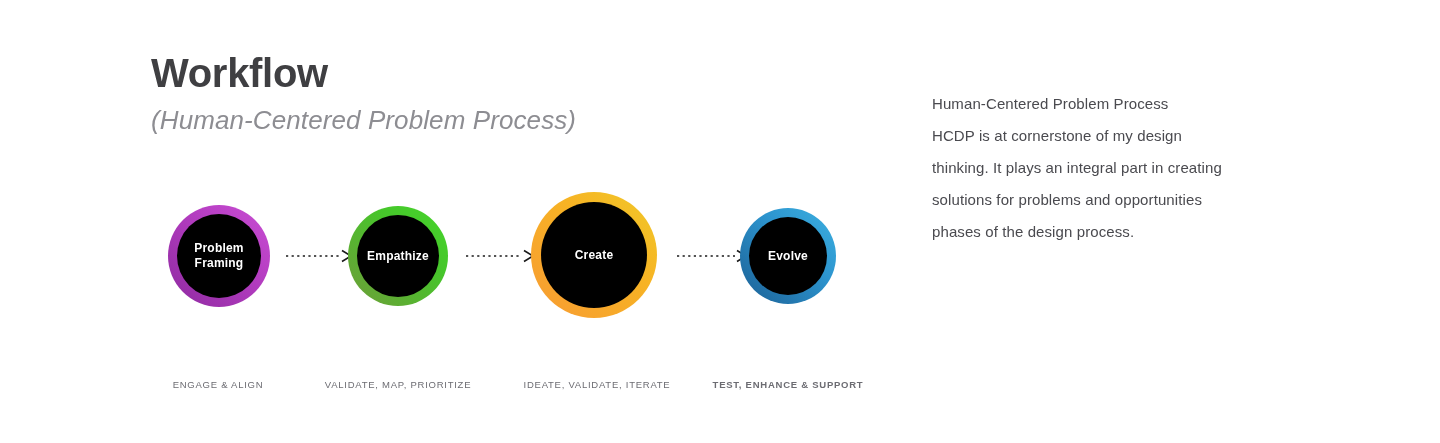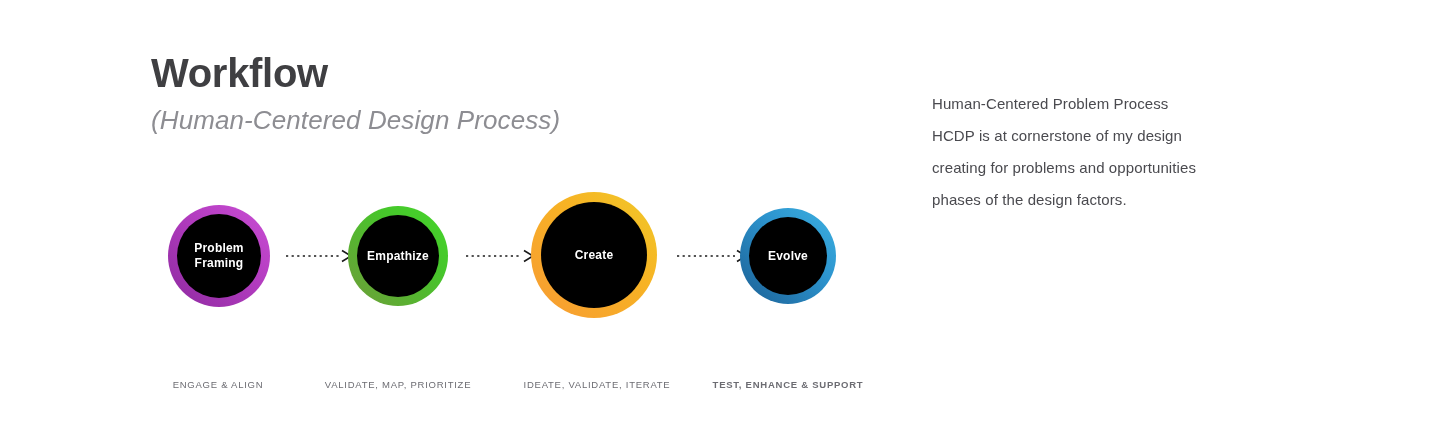--- a/index.html
+++ b/index.html
@@ -139,21 +139,21 @@
     line-height: 32px;
     letter-spacing: 0.1px;
     white-space: nowrap;
   }
 </style>
 </head>
 <body>
 
 <div id="heading-block">
   <h1 id="page-title">Workflow</h1>
-  <div id="page-subtitle">(Human-Centered Design Process)</div>
+  <div id="page-subtitle">(Human-Centered Problem Process)</div>
 </div>
 
 <div id="flow-diagram">
 
   <div class="flow-stage" id="stage-0">
     <div class="stage-circle" id="circle-0"></div>
     <div class="stage-core" id="core-0">
       <span class="stage-label">Problem
 Framing</span>
     </div>
@@ -203,15 +203,16 @@
       <span class="stage-label">Evolve</span>
     </div>
     <div class="stage-caption" id="caption-3">TEST,  ENHANCE &amp; SUPPORT</div>
   </div>
 
 </div>
 
 <div id="description-block">
   <div class="description-line">Human-Centered Problem Process</div>
   <div class="description-line">HCDP is at cornerstone of my design</div>
-  <div class="description-line">creating for problems and opportunities</div>
-  <div class="description-line">phases of the design factors.</div>
+  <div class="description-line">thinking. It plays an integral part in creating</div>
+  <div class="description-line">solutions for problems and opportunities</div>
+  <div class="description-line">phases of the design process.</div>
 </div>
 
 </body></html>

